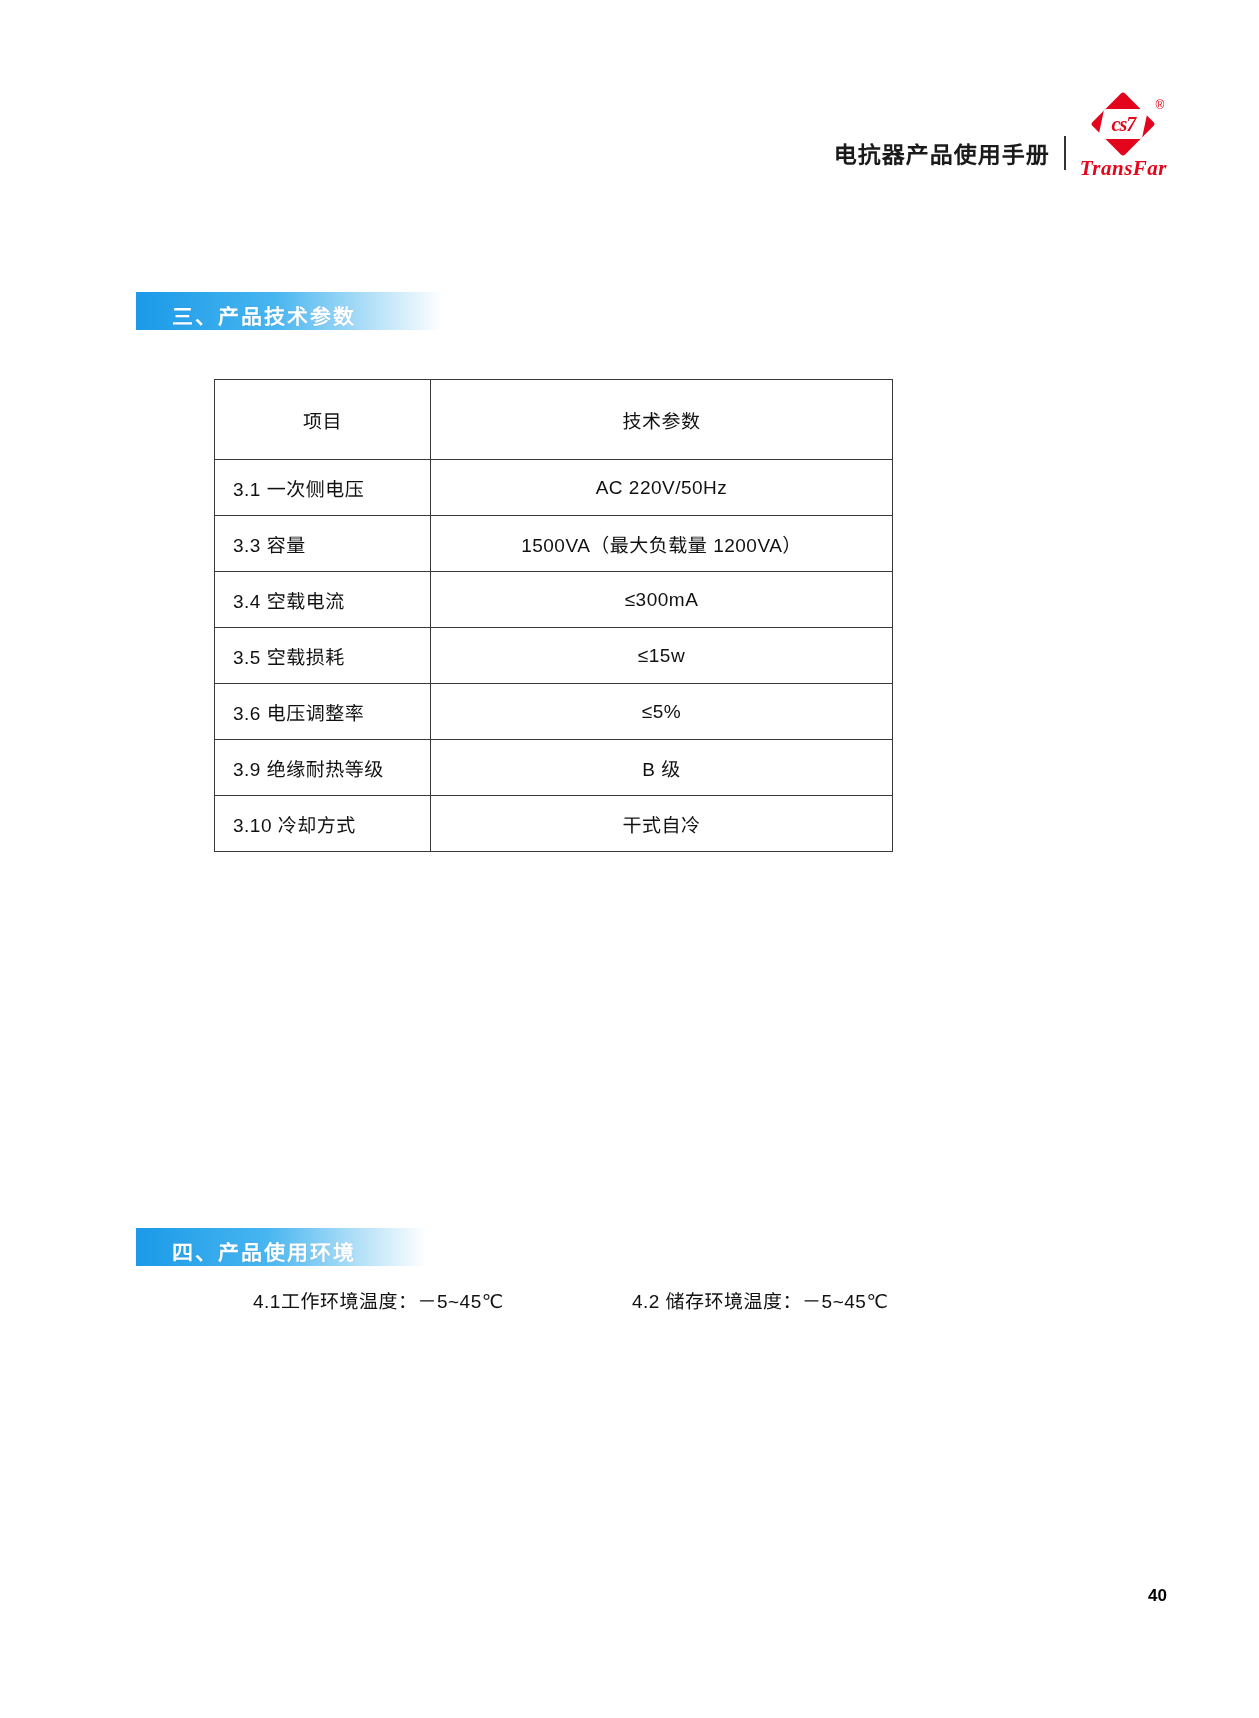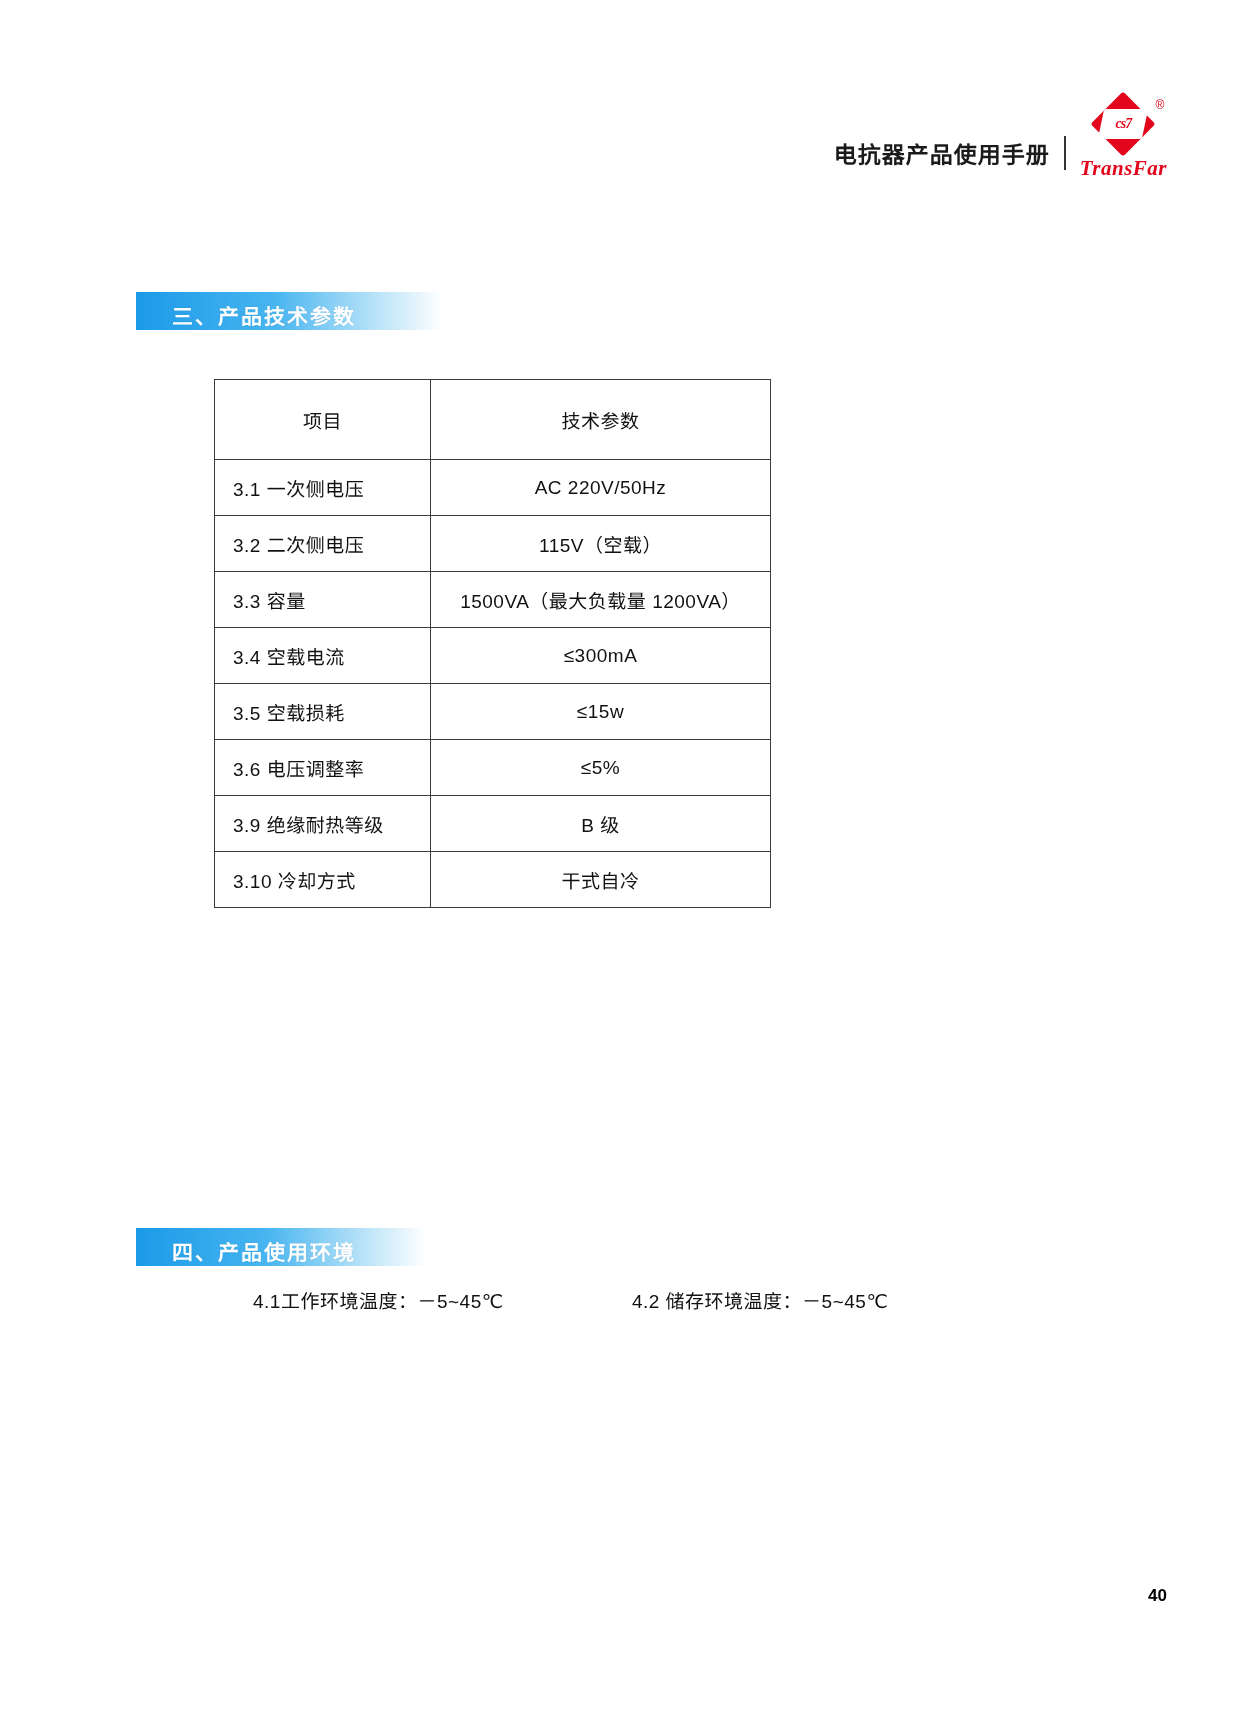--- a/index.html
+++ b/index.html
@@ -74,21 +74,21 @@
     background: #ffffff;
     transform: skewX(-12deg);
     border-radius: 2px;
   }
   .brand-cs7 {
     position: relative;
     z-index: 3;
     font-family: "Liberation Serif", serif;
     font-style: italic;
     font-weight: bold;
-    font-size: 14px;
+    font-size: 20px;
     color: #e3051b;
     letter-spacing: -1px;
     margin-top: -2px;
     text-align: center;
   }
   .reg-mark {
     position: absolute;
     right: 2px;
     top: 2px;
     font-size: 12px;
@@ -122,21 +122,21 @@
     text-shadow: 0 0 1px rgba(0,0,0,0.15);
   }
   #bar-3 { left: 136px; top: 292px; width: 306px; }
   #bar-4 { left: 136px; top: 1228px; width: 290px; }
 
   
   .spec-table {
     position: absolute;
     left: 214px;
     top: 379px;
-    width: 557px;
+    width: 679px;
     border-collapse: collapse;
     table-layout: fixed;
   }
   .spec-table td {
     border: 1px solid #3a3a3a;
     font-size: 19px;
     color: #111;
     padding: 0;
     vertical-align: middle;
   }
@@ -226,24 +226,20 @@
     <tr class="head">
       <td class="c-item">项目</td>
       <td class="c-val">技术参数</td>
     </tr>
 
     <tr>
       <td class="c-item">3.1  一次侧电压</td>
       <td class="c-val">AC 220V/50Hz</td>
     </tr>
     <tr>
-      <td class="c-item">3.2  二次侧电压</td>
-      <td class="c-val">115V（空载）</td>
-    </tr>
-    <tr>
       <td class="c-item">3.3  容量</td>
       <td class="c-val">1500VA（最大负载量 1200VA）</td>
     </tr>
     <tr>
       <td class="c-item">3.4  空载电流</td>
       <td class="c-val">≤300mA</td>
     </tr>
     <tr>
       <td class="c-item">3.5  空载损耗</td>
       <td class="c-val">≤15w</td>

